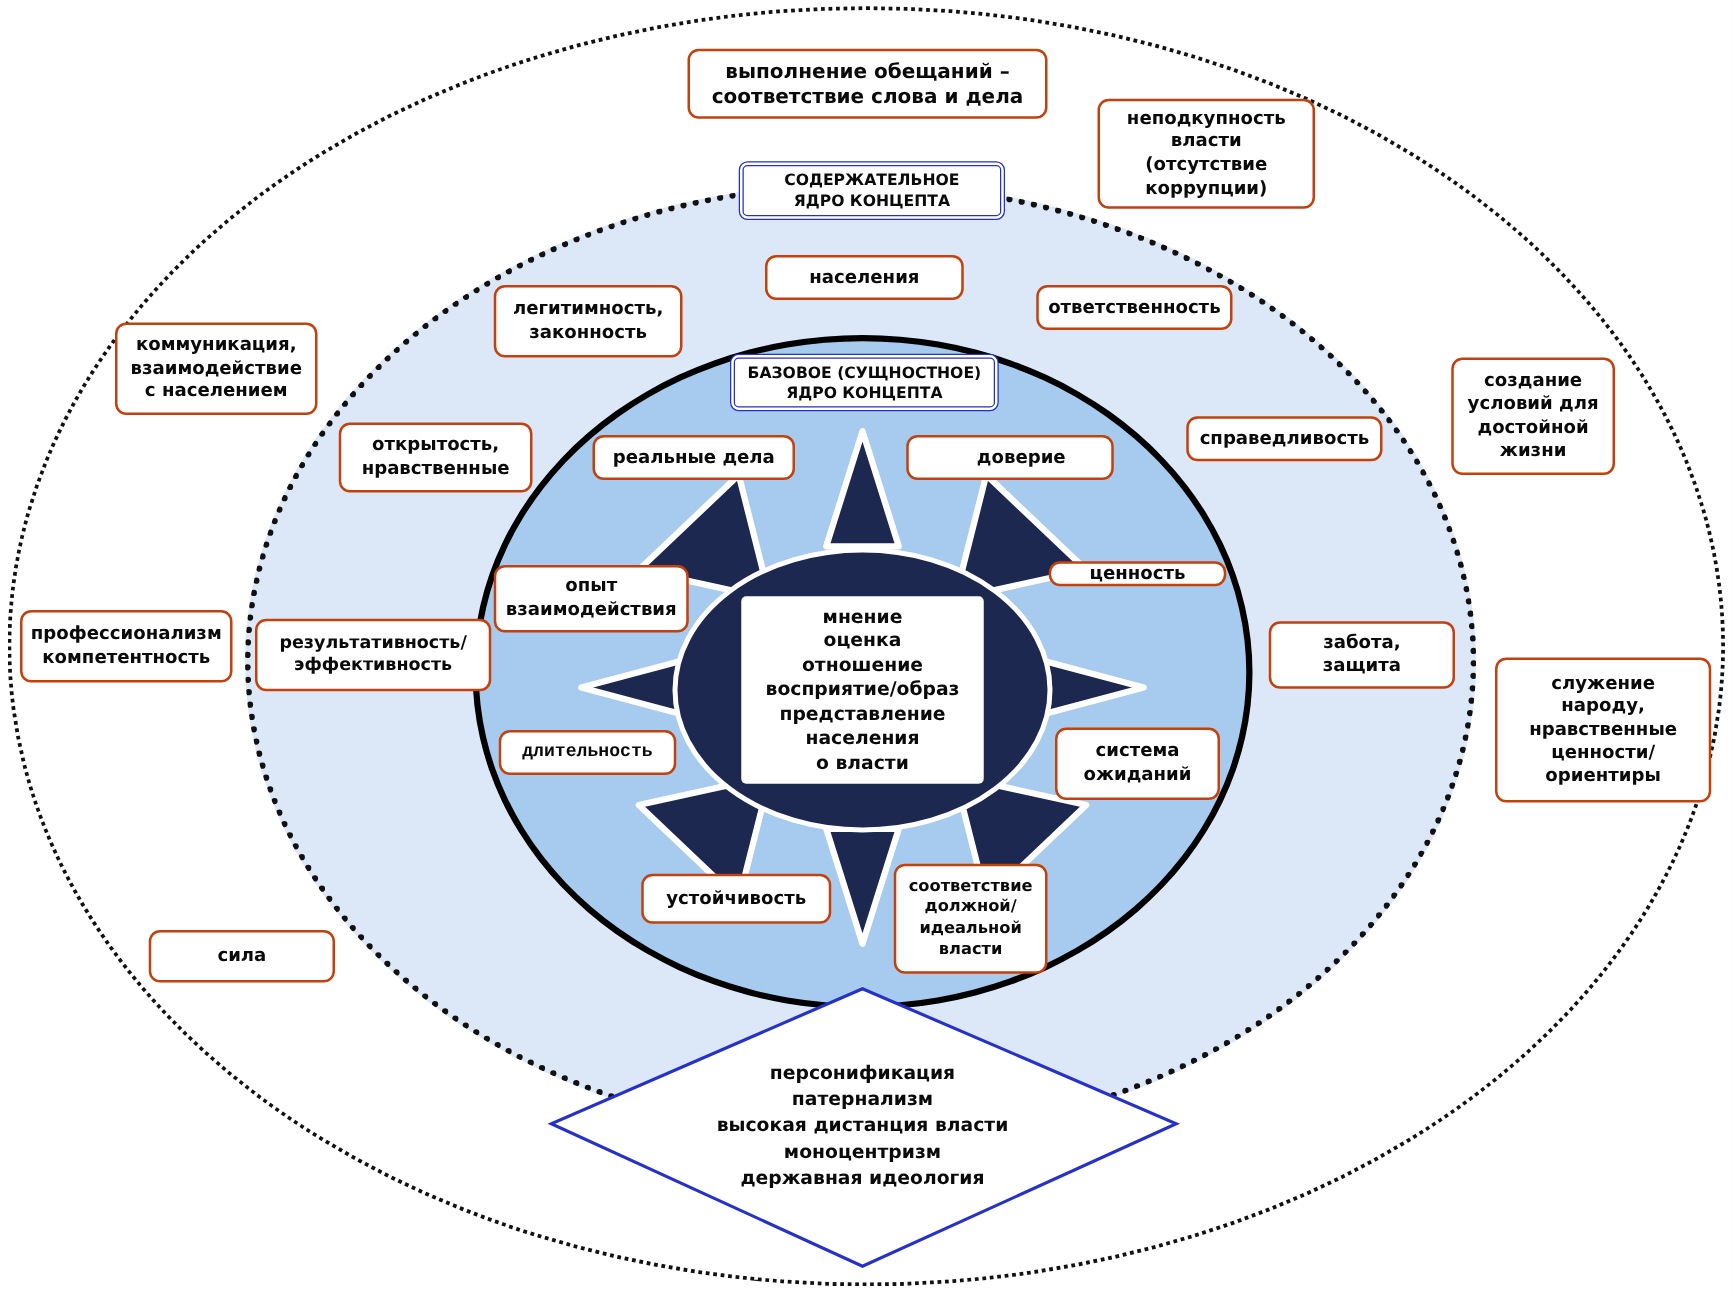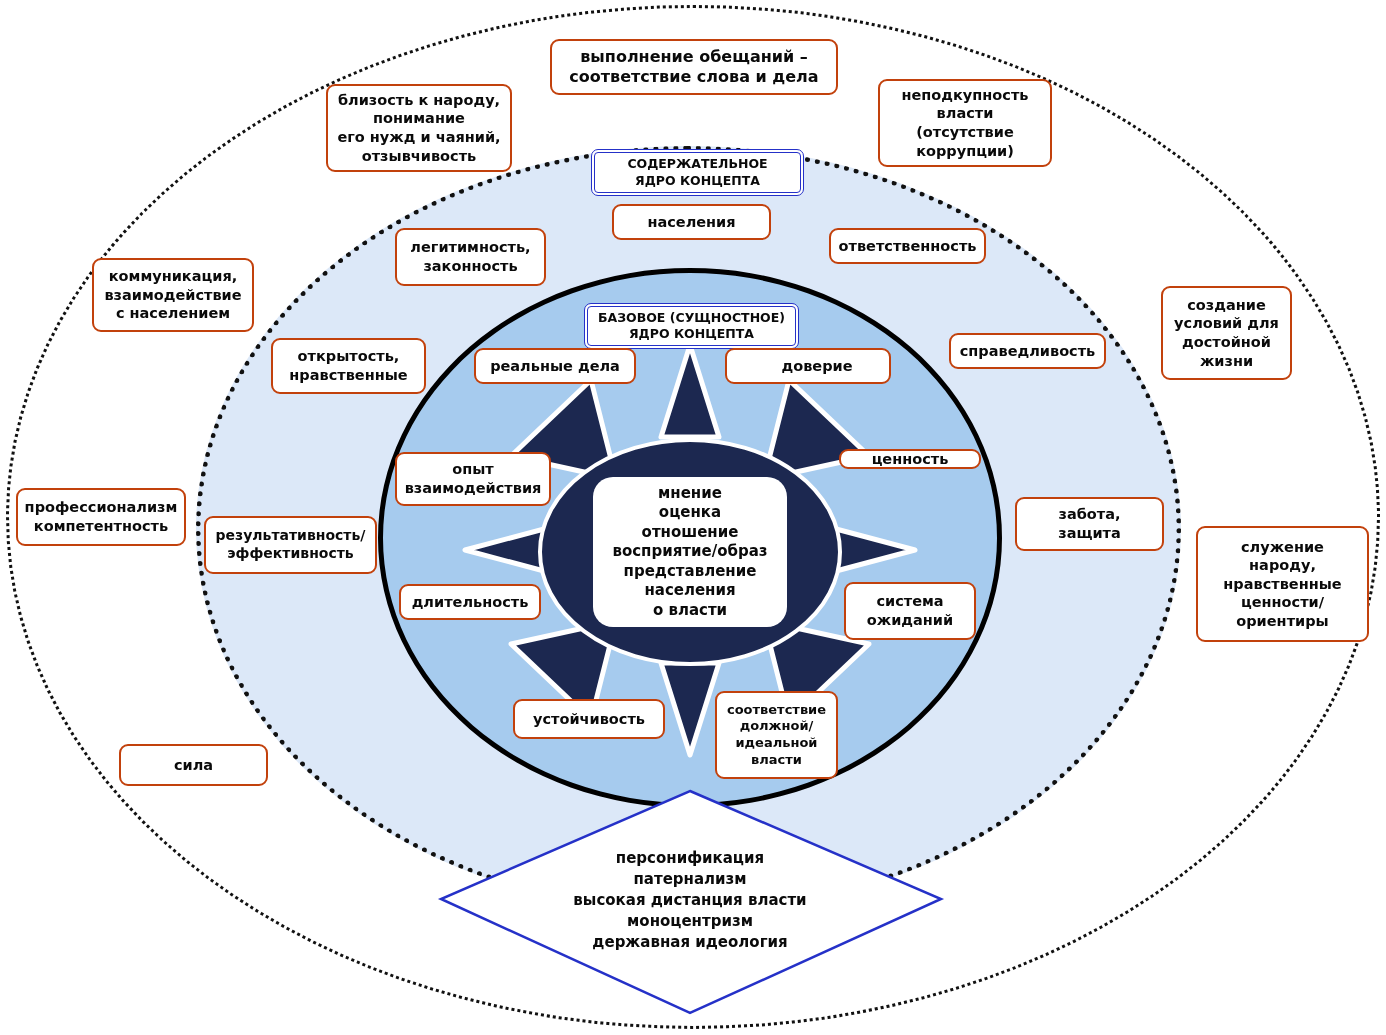--- a/index.html
+++ b/index.html
@@ -20,22 +20,22 @@
   svg.overlay{position:absolute;left:0;top:0;z-index:4;pointer-events:none;}
   .ray{fill:var(--sun-navy);stroke:#fff;stroke-width:5;stroke-linejoin:round;}
   .sun-core{fill:var(--sun-navy);stroke:#fff;stroke-width:4;}
   .diamond{fill:#fff;stroke:var(--accent-blue);stroke-width:2.5;stroke-linejoin:miter;}
   .box{
     position:absolute;z-index:6;background:#fff;border:2px solid #c2410c;border-radius:9px;
     display:flex;align-items:center;justify-content:center;text-align:center;
     font-weight:bold;font-size:14.5px;line-height:1.28;white-space:pre-line;
     padding:3px 6px;box-sizing:border-box;
   }
-  .core{border:4px double var(--accent-blue);border-radius:7px;font-size:12.5px;line-height:1.3;margin-top:20px;}
-  .center-box{border:none;border-radius:20px;font-size:15px;line-height:1.3;text-align:center;}
+  .core{border:4px double var(--accent-blue);border-radius:7px;font-size:12.5px;line-height:1.3;}
+  .center-box{border:none;border-radius:4px;font-size:15px;line-height:1.3;text-align:center;}
   .fs16{font-size:16px;}
   .fs13{font-size:13px;}
   .diamond-text{
     position:absolute;z-index:6;display:flex;align-items:center;justify-content:center;
     text-align:center;font-weight:bold;font-size:15px;line-height:1.4;white-space:pre-line;
   }
 </style>
 </head>
 <body>
 
@@ -53,24 +53,20 @@
     <polygon class="ray" points="869,456 789,380 764,479"></polygon>
     <polygon class="ray" points="511,456 591,380 616,479"></polygon>
     <polygon class="ray" points="869,644 789,720 764,621"></polygon>
     <polygon class="ray" points="511,644 591,720 616,621"></polygon>
     <ellipse class="sun-core" cx="690" cy="552" rx="150" ry="112"></ellipse>
     <polygon class="diamond" points="690,791 941,899 690,1013 441,899"></polygon>
   </svg>
 
   <div class="box fs16" style="left:550px;top:39px;width:288px;height:56px;">выполнение обещаний –
 соответствие слова и дела</div>
-  <div class="box" style="left:326px;top:84px;width:186px;height:88px;">близость к народу,
-понимание
-его нужд и чаяний,
-отзывчивость</div>
   <div class="box" style="left:878px;top:79px;width:174px;height:88px;">неподкупность
 власти
 (отсутствие
 коррупции)</div>
   <div class="box" style="left:92px;top:258px;width:162px;height:74px;">коммуникация,
 взаимодействие
 с населением</div>
   <div class="box" style="left:1161px;top:286px;width:131px;height:94px;">создание
 условий для
 достойной
@@ -86,33 +82,33 @@
 
   <div class="box core" style="left:591px;top:129px;width:213px;height:47px;">СОДЕРЖАТЕЛЬНОЕ
 ЯДРО КОНЦЕПТА</div>
   <div class="box" style="left:612px;top:204px;width:159px;height:36px;">населения</div>
   <div class="box" style="left:395px;top:228px;width:151px;height:58px;">легитимность,
 законность</div>
   <div class="box" style="left:829px;top:228px;width:157px;height:36px;">ответственность</div>
   <div class="box" style="left:271px;top:338px;width:155px;height:56px;">открытость,
 нравственные</div>
   <div class="box" style="left:949px;top:333px;width:157px;height:36px;">справедливость</div>
-  <div class="box" style="left:204px;top:516px;width:173px;height:58px;font-size:14px;">результативность/
+  <div class="box" style="left:204px;top:495px;width:189px;height:58px;font-size:14px;">результативность/
 эффективность</div>
   <div class="box" style="left:1015px;top:497px;width:149px;height:54px;">забота,
 защита</div>
 
   <div class="box core" style="left:584px;top:283px;width:215px;height:46px;">БАЗОВОЕ (СУЩНОСТНОЕ)
 ЯДРО КОНЦЕПТА</div>
   <div class="box" style="left:474px;top:348px;width:162px;height:36px;">реальные дела</div>
   <div class="box" style="left:725px;top:348px;width:166px;height:36px;padding-left:24px;">доверие</div>
   <div class="box" style="left:395px;top:452px;width:156px;height:54px;">опыт
 взаимодействия</div>
   <div class="box" style="left:839px;top:449px;width:142px;height:20px;">ценность</div>
-  <div class="box" style="left:399px;top:584px;width:142px;height:36px;">длительность</div>
+  <div class="box" style="left:399px;top:584px;width:142px;height:36px;font-family:Liberation Mono, monospace;">длительность</div>
   <div class="box" style="left:844px;top:582px;width:132px;height:58px;">система
 ожиданий</div>
   <div class="box" style="left:513px;top:699px;width:152px;height:40px;">устойчивость</div>
   <div class="box fs13" style="left:715px;top:691px;width:123px;height:88px;">соответствие
 должной/
 идеальной
 власти</div>
 
   <div class="box center-box" style="left:593px;top:477px;width:194px;height:150px;">мнение
 оценка

